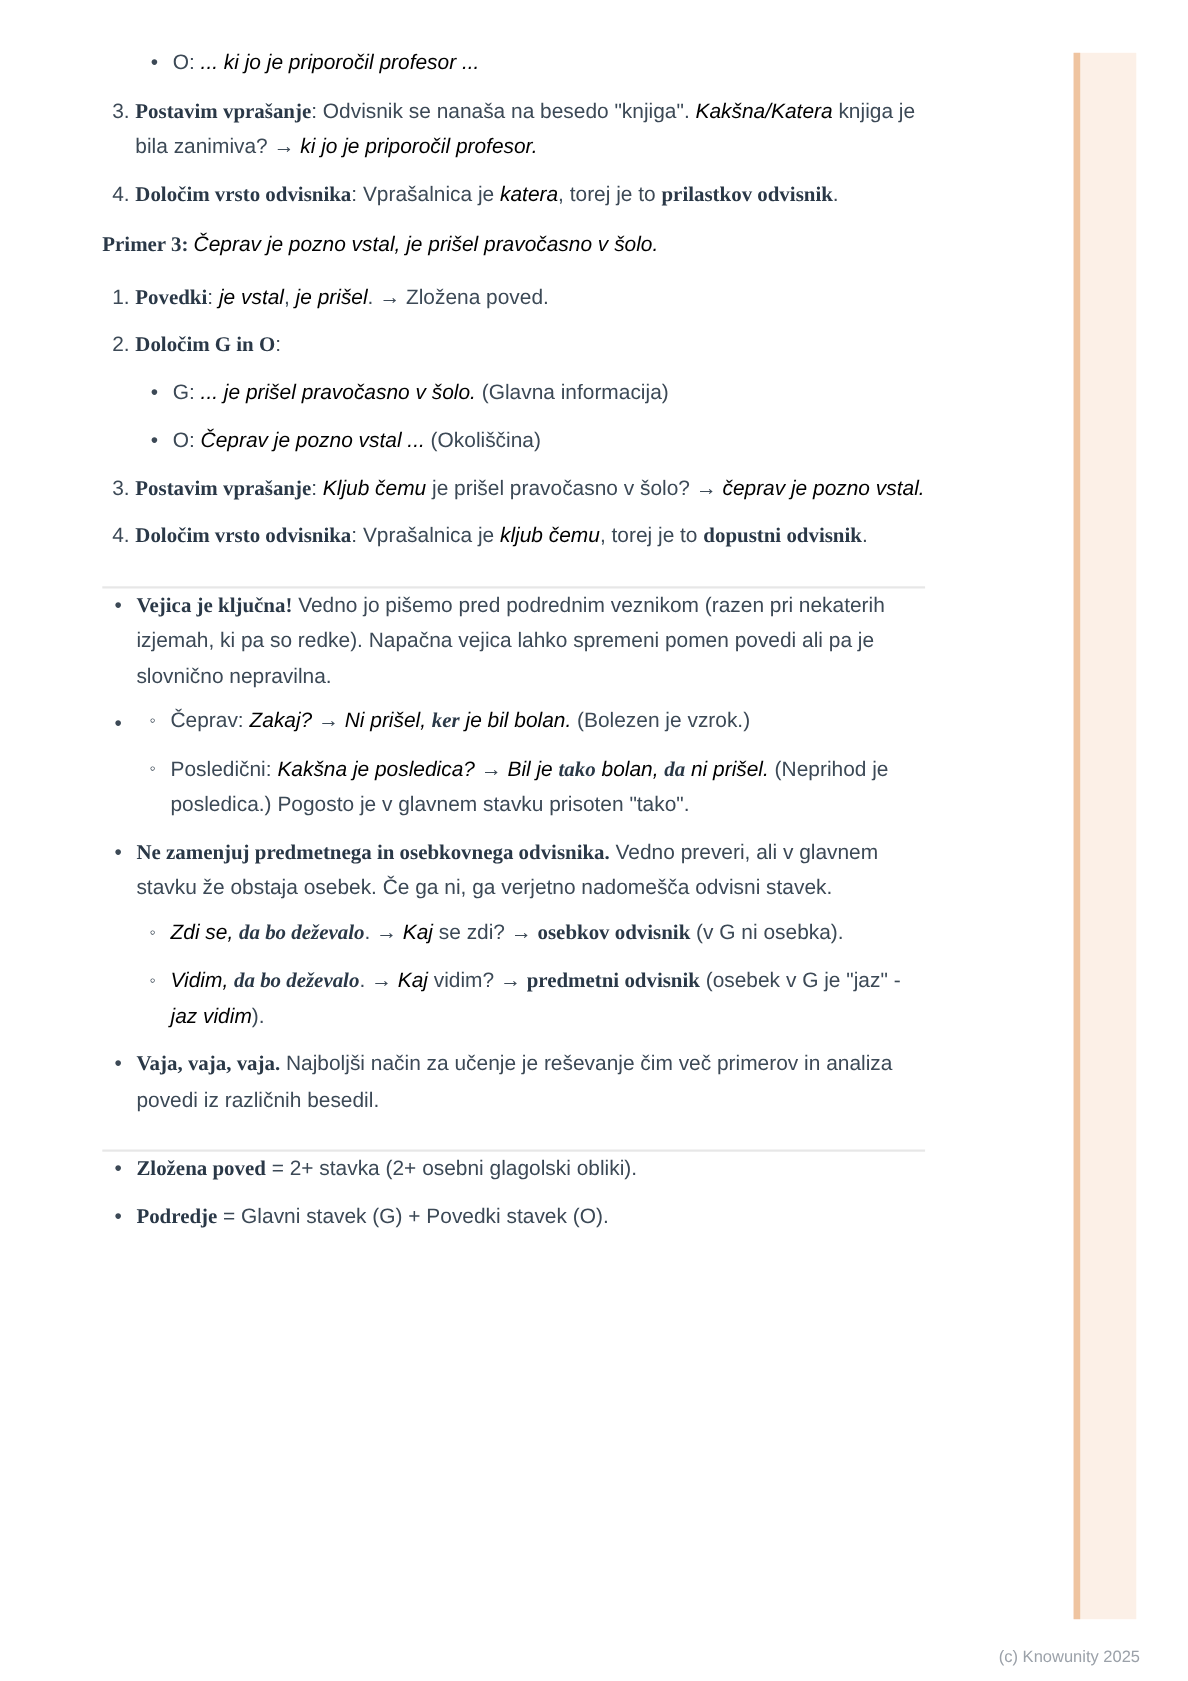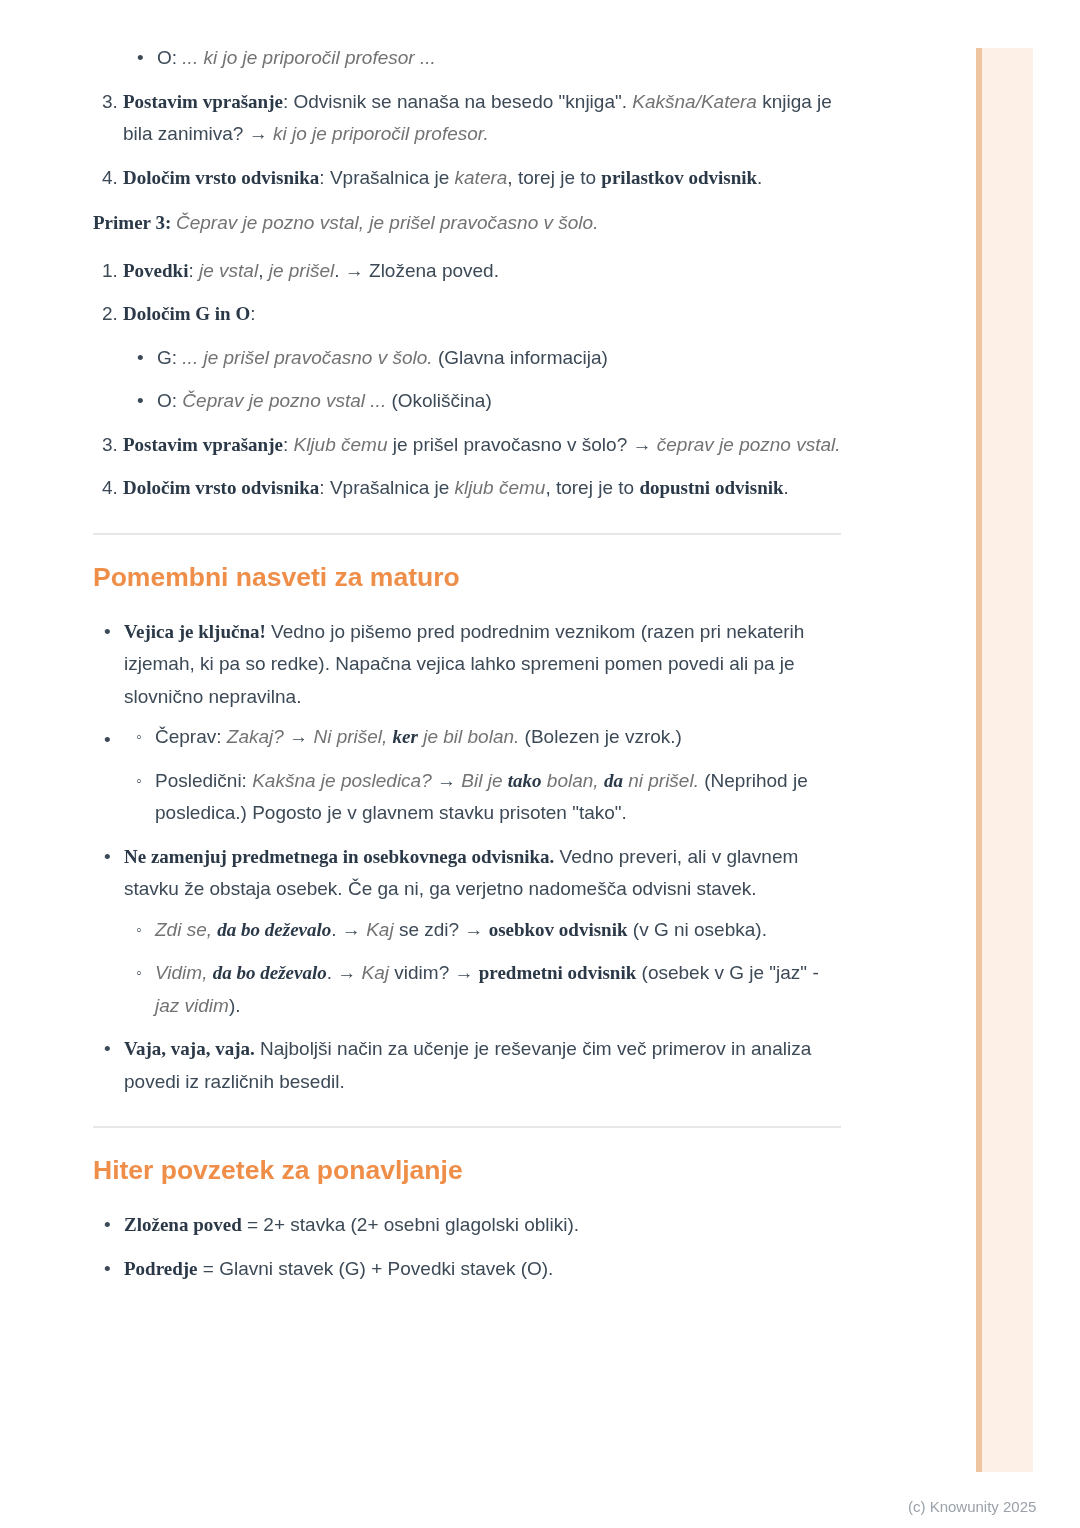--- a/index.html
+++ b/index.html
@@ -44,21 +44,21 @@
   .divider {
     border: 0;
     border-top: 2px solid #e7e7e7;
     margin: 28px 0 0 0;
   }
   .b-sub + .numbered, .b-top + .numbered { margin-top: 9px; }
   .numbered + .para { }
   .b-top + .b-circle { margin-top: -3px; }
   .b-circle + .b-top { margin-top: 5px; }
   .s-b { font-weight: 700; color: #2a3847; font-family: Liberation Serif, serif; }
-  .s-i { font-style: italic; color: #737373; }
+  .s-i { font-style: italic; color: #000000; }
   .s-b.s-i { color: #2a3847; }
   .side-stripe {
     position: absolute;
     left: 976px; top: 48px;
     width: 51px; height: 1424px;
     background: #fcf0e7;
     border-left: 6px solid #efc4a0;
     z-index: 1;
   }
   .copyright {
@@ -78,30 +78,28 @@
     <div class="block numbered"><span class="marker">3.</span><span class="s-b">Postavim vprašanje</span><span>: Odvisnik se nanaša na besedo "knjiga". </span><span class="s-i">Kakšna/Katera</span><span> knjiga je bila zanimiva? → </span><span class="s-i">ki jo je priporočil profesor.</span></div>
     <div class="block numbered"><span class="marker">4.</span><span class="s-b">Določim vrsto odvisnika</span><span>: Vprašalnica je </span><span class="s-i">katera</span><span>, torej je to </span><span class="s-b">prilastkov odvisnik</span><span>.</span></div>
     <div class="block para"><span class="s-b">Primer 3: </span><span class="s-i">Čeprav je pozno vstal, je prišel pravočasno v šolo.</span></div>
     <div class="block numbered"><span class="marker">1.</span><span class="s-b">Povedki</span><span>: </span><span class="s-i">je vstal</span><span>, </span><span class="s-i">je prišel</span><span>. → Zložena poved.</span></div>
     <div class="block numbered"><span class="marker">2.</span><span class="s-b">Določim G in O</span><span>:</span></div>
     <div class="block b-sub"><span class="marker">•</span><span>G: </span><span class="s-i">... je prišel pravočasno v šolo.</span><span> (Glavna informacija)</span></div>
     <div class="block b-sub"><span class="marker">•</span><span>O: </span><span class="s-i">Čeprav je pozno vstal ...</span><span> (Okoliščina)</span></div>
     <div class="block numbered"><span class="marker">3.</span><span class="s-b">Postavim vprašanje</span><span>: </span><span class="s-i">Kljub čemu</span><span> je prišel pravočasno v šolo? → </span><span class="s-i">čeprav je pozno vstal.</span></div>
     <div class="block numbered"><span class="marker">4.</span><span class="s-b">Določim vrsto odvisnika</span><span>: Vprašalnica je </span><span class="s-i">kljub čemu</span><span>, torej je to </span><span class="s-b">dopustni odvisnik</span><span>.</span></div>
     <hr class="divider">
-    <h2 class="h2 block">Pomembni nasveti za maturo</h2>
     <div class="block b-top"><span class="marker">•</span><span class="s-b">Vejica je ključna!</span><span> Vedno jo pišemo pred podrednim veznikom (razen pri nekaterih izjemah, ki pa so redke). Napačna vejica lahko spremeni pomen povedi ali pa je slovnično nepravilna.</span></div>
     <div class="block b-top"><span class="marker">•</span></div>
     <div class="block b-circle"><span class="marker">◦</span><span>Čeprav: </span><span class="s-i">Zakaj?</span><span> → </span><span class="s-i">Ni prišel, </span><span class="s-b s-i">ker</span><span class="s-i"> je bil bolan.</span><span> (Bolezen je vzrok.)</span></div>
     <div class="block b-circle"><span class="marker">◦</span><span>Posledični: </span><span class="s-i">Kakšna je posledica?</span><span> → </span><span class="s-i">Bil je </span><span class="s-b s-i">tako</span><span class="s-i"> bolan, </span><span class="s-b s-i">da</span><span class="s-i"> ni prišel.</span><span> (Neprihod je posledica.) Pogosto je v glavnem stavku prisoten "tako".</span></div>
     <div class="block b-top"><span class="marker">•</span><span class="s-b">Ne zamenjuj predmetnega in osebkovnega odvisnika.</span><span> Vedno preveri, ali v glavnem stavku že obstaja osebek. Če ga ni, ga verjetno nadomešča odvisni stavek.</span></div>
     <div class="block b-circle"><span class="marker">◦</span><span class="s-i">Zdi se, </span><span class="s-b s-i">da bo deževalo</span><span>. → </span><span class="s-i">Kaj</span><span> se zdi? → </span><span class="s-b">osebkov odvisnik</span><span> (v G ni osebka).</span></div>
     <div class="block b-circle"><span class="marker">◦</span><span class="s-i">Vidim, </span><span class="s-b s-i">da bo deževalo</span><span>. → </span><span class="s-i">Kaj</span><span> vidim? → </span><span class="s-b">predmetni odvisnik</span><span> (osebek v G je "jaz" - </span><span class="s-i">jaz vidim</span><span>).</span></div>
     <div class="block b-top"><span class="marker">•</span><span class="s-b">Vaja, vaja, vaja.</span><span> Najboljši način za učenje je reševanje čim več primerov in analiza povedi iz različnih besedil.</span></div>
     <hr class="divider">
-    <h2 class="h2 block">Hiter povzetek za ponavljanje</h2>
     <div class="block b-top"><span class="marker">•</span><span class="s-b">Zložena poved</span><span> = 2+ stavka (2+ osebni glagolski obliki).</span></div>
     <div class="block b-top"><span class="marker">•</span><span class="s-b">Podredje</span><span> = Glavni stavek (G) + Povedki stavek (O).</span></div>
   </div>
 
 <div class="side-stripe"></div>
 
 <div class="copyright">(c) Knowunity 2025</div>
 
 </body></html>

